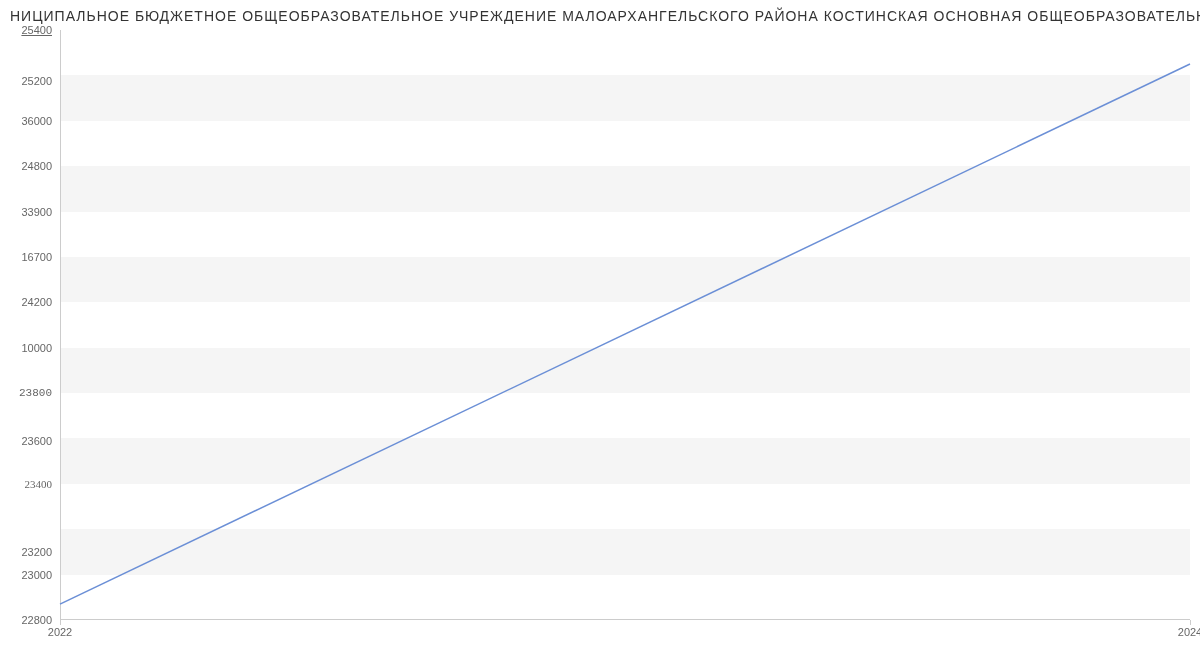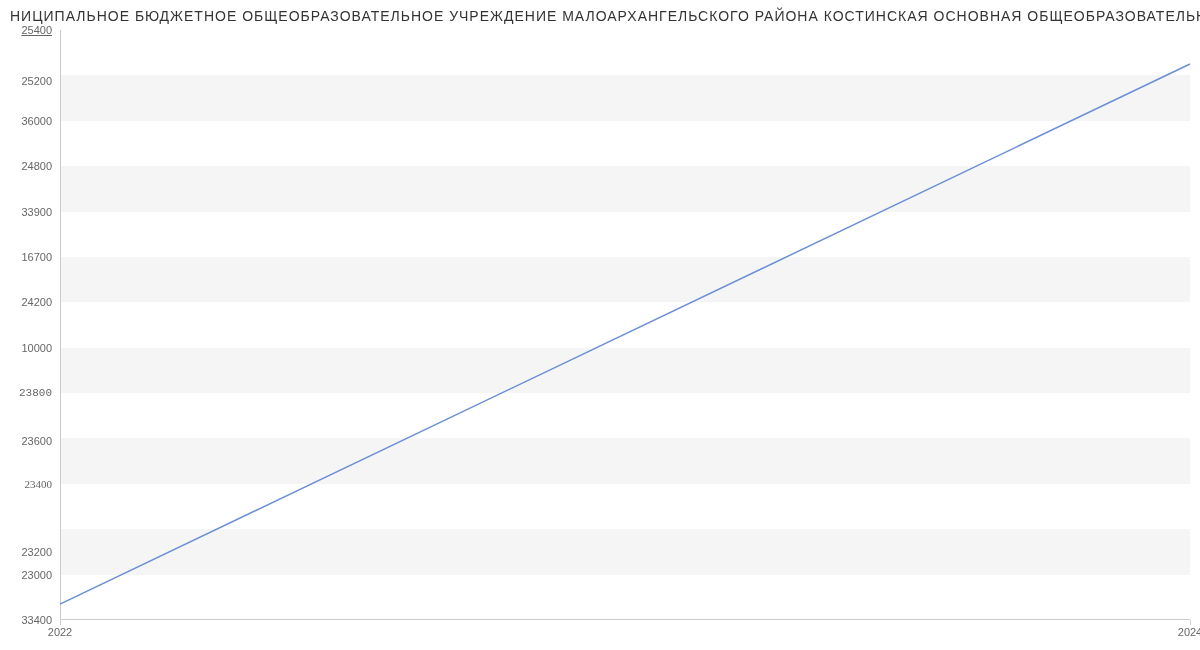--- a/index.html
+++ b/index.html
@@ -102,21 +102,21 @@
         <div class="grid-band" style="top: 499.231px; height: 45.3846px;"></div>
         <div class="grid-band" style="top: 408.462px; height: 45.3846px;"></div>
         <div class="grid-band" style="top: 317.692px; height: 45.3846px;"></div>
         <div class="grid-band" style="top: 226.923px; height: 45.3846px;"></div>
         <div class="grid-band" style="top: 136.154px; height: 45.3846px;"></div>
         <div class="grid-band" style="top: 45.3846px; height: 45.3846px;"></div>
       </div>
     <div class="axis-line y"></div>
     <div class="axis-line x"></div>
     <div id="y-labels">
-        <div class="y-axis-label" style="top: 590px;">33400</div>
+        <div class="y-axis-label" style="top: 590px;">22800</div>
         <div class="y-axis-label" style="top: 544.615px;">23000</div>
         <div class="y-axis-label" style="top: 487px; margin-top: 35px;">23200</div>
         <div class="y-axis-label" style="top: 453.846px; font-family: Liberation Serif, serif;">23400</div>
         <div class="y-axis-label" style="top: 411px;">23600</div>
         <div class="y-axis-label" style="top: 363.077px; font-family: Liberation Mono, monospace;">23800</div>
         <div class="y-axis-label" style="top: 317.692px;">10000</div>
         <div class="y-axis-label" style="top: 272.308px;">24200</div>
         <div class="y-axis-label" style="top: 226.923px;">16700</div>
         <div class="y-axis-label" style="top: 181.538px;">33900</div>
         <div class="y-axis-label" style="top: 136.154px;">24800</div>

